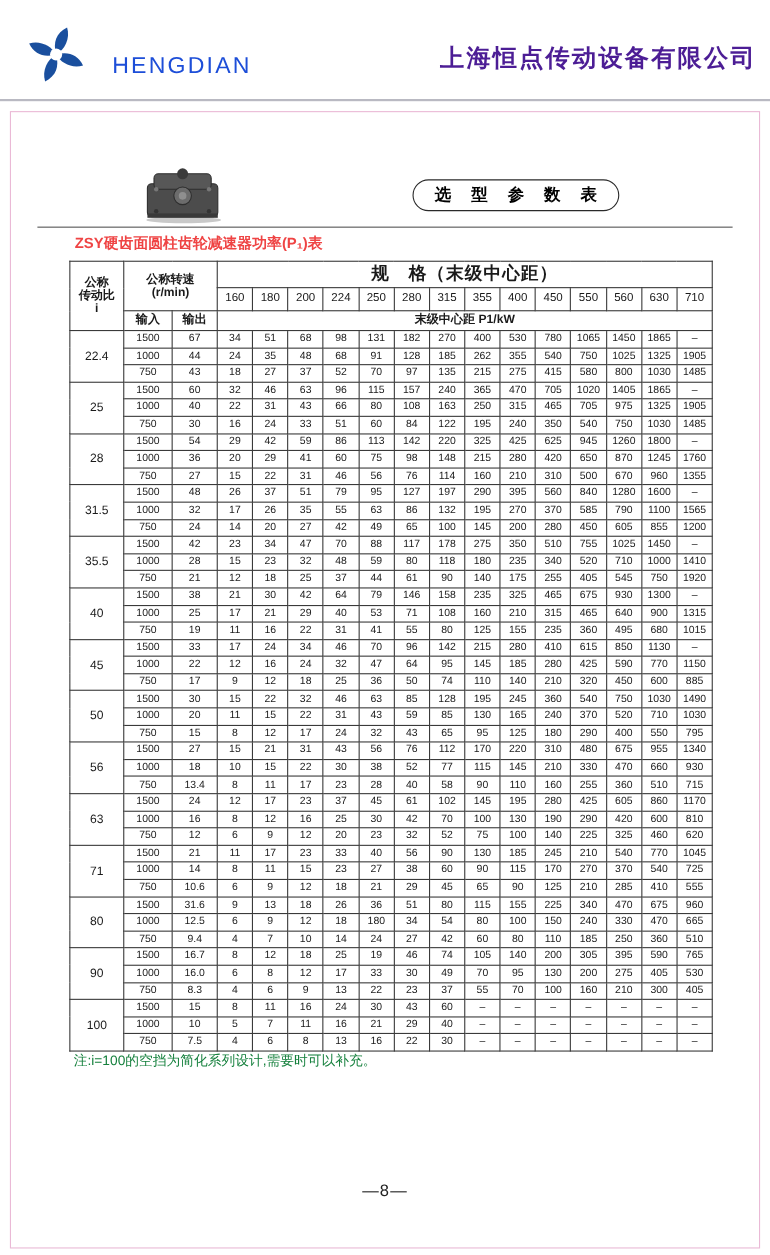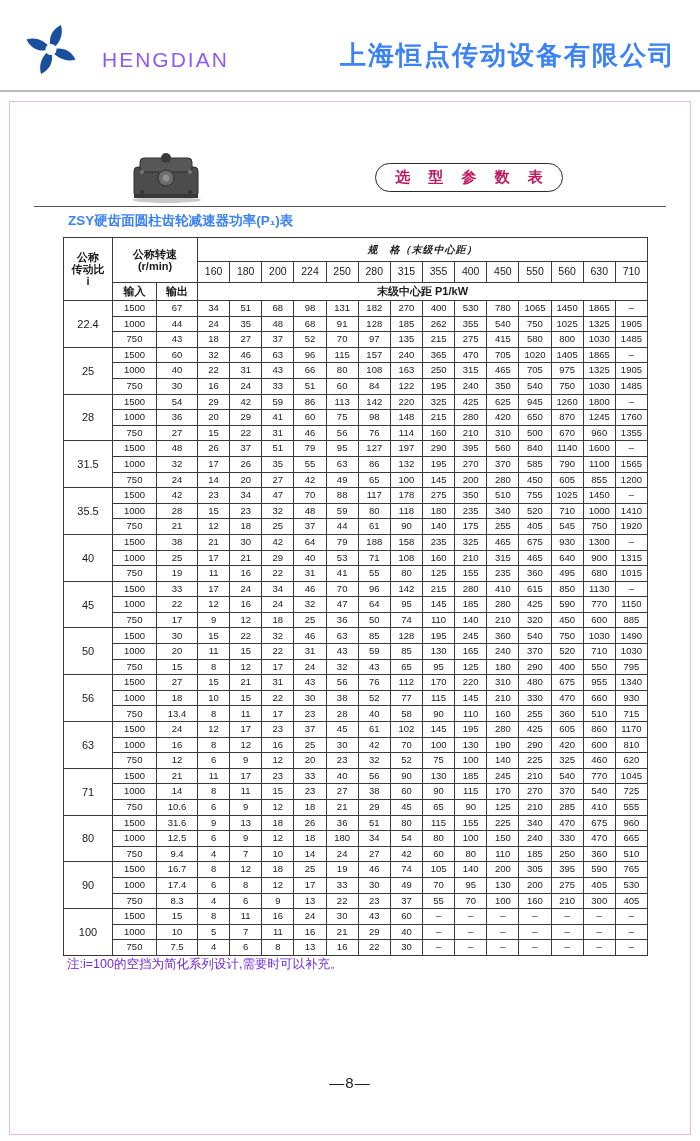--- a/index.html
+++ b/index.html
@@ -4,54 +4,54 @@
 <style>
   html,body{margin:0;padding:0;}
   body{width:700px;height:1141px;position:relative;background:#fff;
        font-family:"Liberation Sans","DejaVu Sans",sans-serif;color:#1a1a1a;overflow:hidden;}
 
   
   .top-header{position:absolute;left:0;top:0;width:700px;height:90px;background:#fff;
               border-bottom:2px solid #b9b9c2;}
   .logo{position:absolute;left:26px;top:22px;width:50px;height:60px;}
   .brand{position:absolute;left:102px;top:48px;font-size:21px;letter-spacing:2px;
-         color:#8b5cf6;font-weight:500;}
-  .company{position:absolute;right:24px;top:38px;font-size:26px;font-weight:bold;
-           letter-spacing:2px;color:#3b82f6;}
+         color:#1d4ed8;font-weight:500;}
+  .company{position:absolute;right:12px;top:38px;font-size:22px;font-weight:bold;
+           letter-spacing:2px;color:#4c1d95;}
 
   
   .frame{position:absolute;left:9px;top:101px;width:680px;height:1032px;
          border:1px solid #eab9d6;}
 
   
   .gearbox{position:absolute;left:128px;top:150px;width:78px;height:54px;}
   .badge{position:absolute;left:375px;top:163px;width:188px;height:29px;
          border:1.5px solid #2a2a2a;border-radius:15px;display:flex;align-items:center;
          justify-content:center;font-size:15px;font-weight:bold;letter-spacing:7px;
-         padding-left:7px;box-sizing:border-box;color:#be185d;}
+         padding-left:7px;box-sizing:border-box;color:#000000;}
   .rule{position:absolute;left:34px;top:206px;width:632px;border-top:1.5px solid #555;}
 
-  .table-title{position:absolute;left:68px;top:212px;font-size:13.5px;font-weight:bold;color:#3b82f6;}
+  .table-title{position:absolute;left:68px;top:212px;font-size:13.5px;font-weight:bold;color:#ef4444;}
 
   
   table.data-table{position:absolute;left:63px;top:237px;width:585px;
                    border-collapse:collapse;table-layout:fixed;}
   .data-table th,.data-table td{border:1px solid #3a3a3a;text-align:center;
                    padding:0;line-height:1.1;overflow:hidden;}
   .c-ratio{width:49px;} .c-in{width:44px;} .c-out{width:41px;}
   th.h-ratio,th.h-speed{font-size:11px;font-weight:600;white-space:pre-line;}
-  th.h-spec{height:23px;font-size:10px;font-weight:600;letter-spacing:1px;font-style:italic;}
+  th.h-spec{height:23px;font-size:16px;font-weight:600;letter-spacing:1px;}
   th.h-size{height:20px;font-size:10.5px;font-weight:500;}
   th.h-io{height:17px;font-size:11px;font-weight:600;}
   th.h-power{height:17px;font-size:11px;font-weight:600;}
   tbody tr{height:15.6px;}
   tbody td{font-size:9.5px;}
   tbody td.ratio{font-size:11px;}
 
-  .note{position:absolute;left:67px;top:956px;font-size:12.5px;color:#6d28d9;}
+  .note{position:absolute;left:67px;top:956px;font-size:12.5px;color:#15803d;}
   .page-num{position:absolute;left:0;top:1074px;width:100%;text-align:center;
             font-size:15px;color:#222;letter-spacing:1px;}
 </style>
 </head>
 <body>
 
 <div class="top-header">
   <svg class="logo" viewBox="0 0 100 120">
     <g fill="#1a4f9e">
       <path d="M50,55 C44,33 50,16 70,6 C76,26 66,46 50,55 Z"></path>
@@ -311,21 +311,21 @@
         <td>37</td>
         <td>51</td>
         <td>79</td>
         <td>95</td>
         <td>127</td>
         <td>197</td>
         <td>290</td>
         <td>395</td>
         <td>560</td>
         <td>840</td>
-        <td>1140</td>
+        <td>1280</td>
         <td>1600</td>
         <td>–</td>
       </tr>
       <tr>
         <td>1000</td>
         <td>32</td>
         <td>17</td>
         <td>26</td>
         <td>35</td>
         <td>55</td>
@@ -415,21 +415,21 @@
       </tr>
       <tr>
         <td rowspan="3" class="ratio">40</td>
         <td>1500</td>
         <td>38</td>
         <td>21</td>
         <td>30</td>
         <td>42</td>
         <td>64</td>
         <td>79</td>
-        <td>188</td>
+        <td>146</td>
         <td>158</td>
         <td>235</td>
         <td>325</td>
         <td>465</td>
         <td>675</td>
         <td>930</td>
         <td>1300</td>
         <td>–</td>
       </tr>
       <tr>
@@ -812,21 +812,21 @@
         <td>105</td>
         <td>140</td>
         <td>200</td>
         <td>305</td>
         <td>395</td>
         <td>590</td>
         <td>765</td>
       </tr>
       <tr>
         <td>1000</td>
-        <td>17.4</td>
+        <td>16.0</td>
         <td>6</td>
         <td>8</td>
         <td>12</td>
         <td>17</td>
         <td>33</td>
         <td>30</td>
         <td>49</td>
         <td>70</td>
         <td>95</td>
         <td>130</td>

